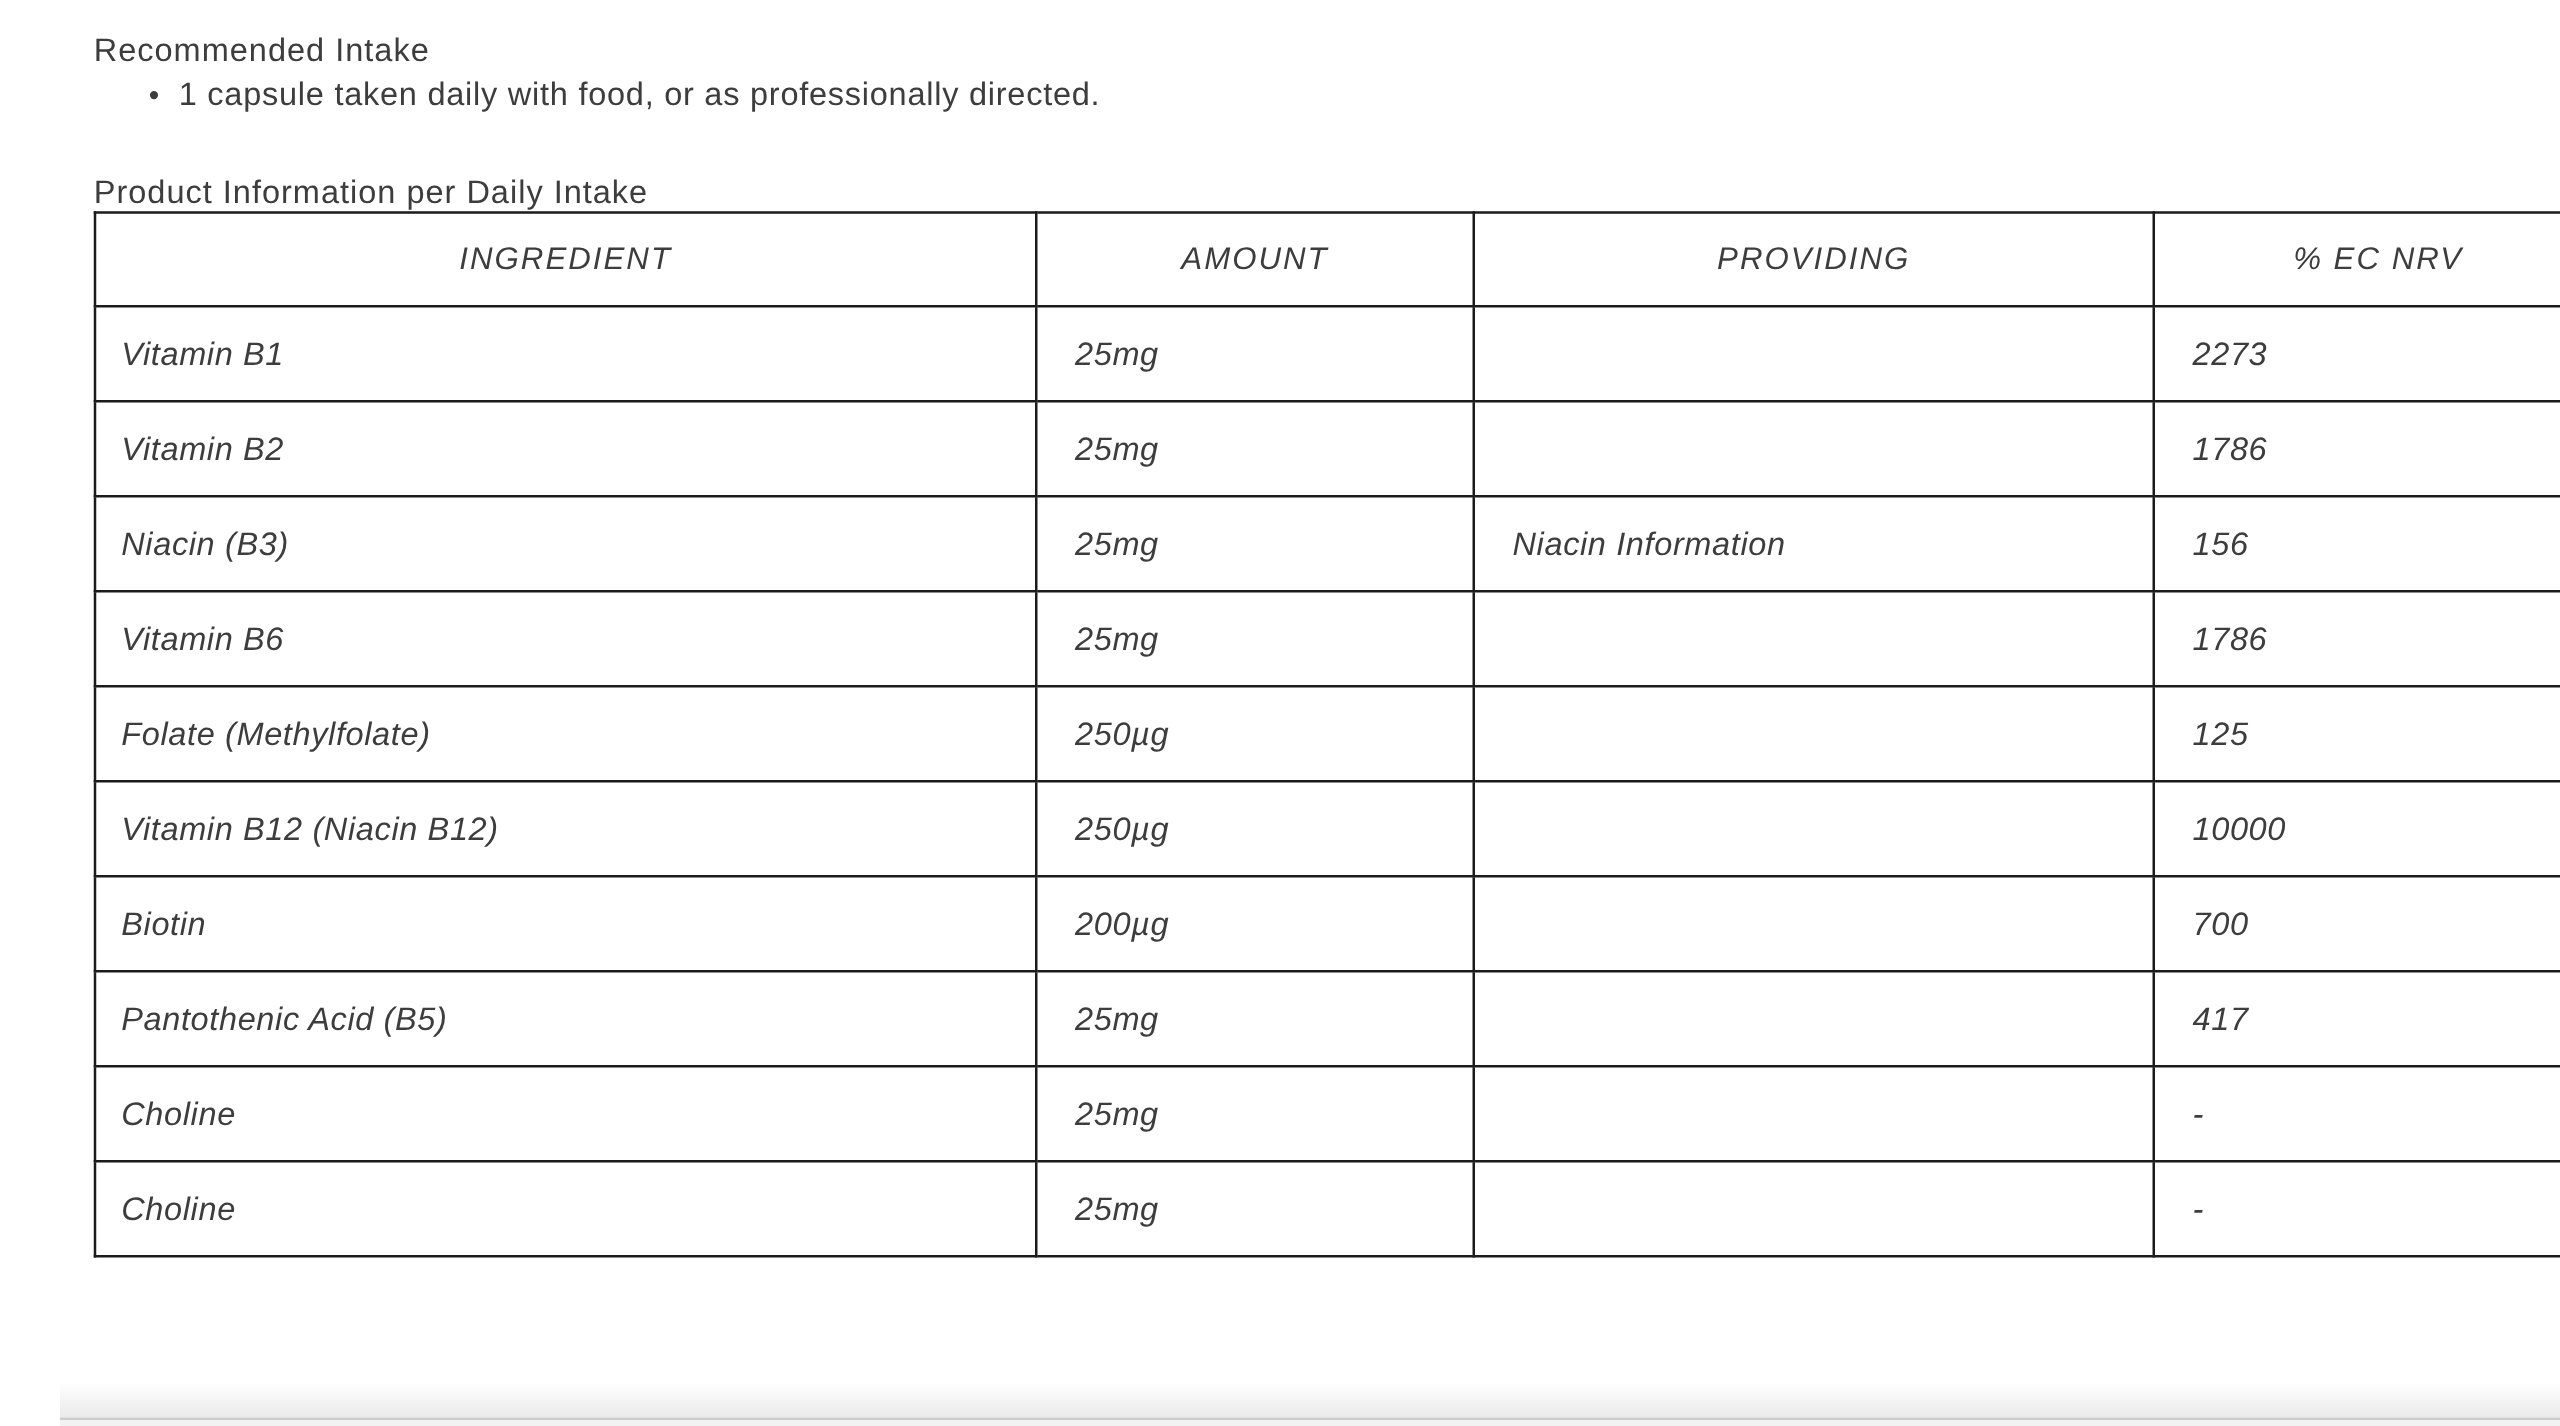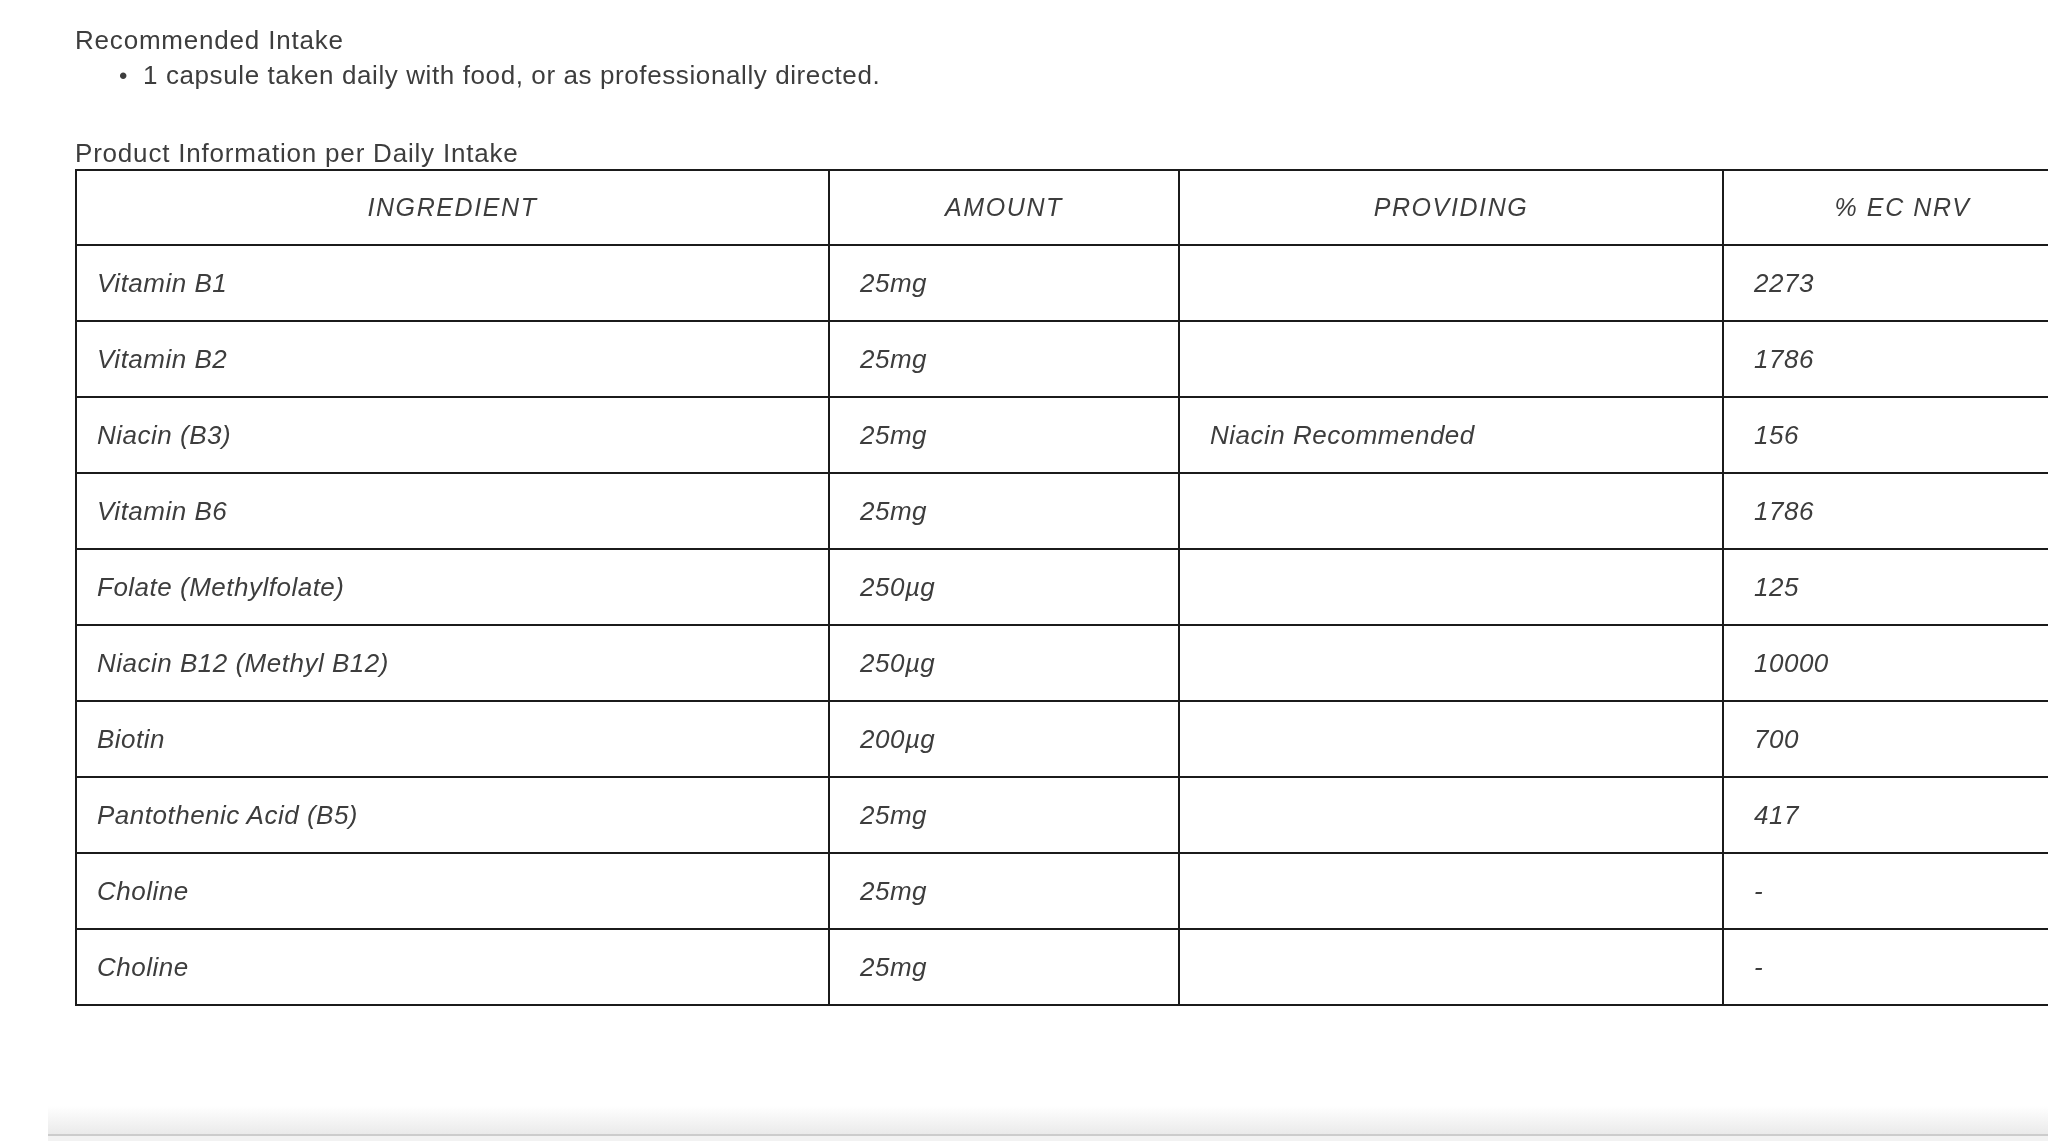--- a/index.html
+++ b/index.html
@@ -170,40 +170,40 @@
         <tr>
           <td class="ingredient-cell">Vitamin B2</td>
           <td>25mg</td>
           <td></td>
           <td>1786</td>
         </tr>
 
         <tr>
           <td class="ingredient-cell">Niacin (B3)</td>
           <td>25mg</td>
-          <td>Niacin Recommended</td>
+          <td>Niacin Information</td>
           <td>156</td>
         </tr>
 
         <tr>
           <td class="ingredient-cell">Vitamin B6</td>
           <td>25mg</td>
           <td></td>
           <td>1786</td>
         </tr>
 
         <tr>
           <td class="ingredient-cell">Folate (Methylfolate)</td>
           <td>250µg</td>
           <td></td>
           <td>125</td>
         </tr>
 
         <tr>
-          <td class="ingredient-cell">Niacin B12 (Methyl B12)</td>
+          <td class="ingredient-cell">Vitamin B12 (Niacin B12)</td>
           <td>250µg</td>
           <td></td>
           <td>10000</td>
         </tr>
 
         <tr>
           <td class="ingredient-cell">Biotin</td>
           <td>200µg</td>
           <td></td>
           <td>700</td>

